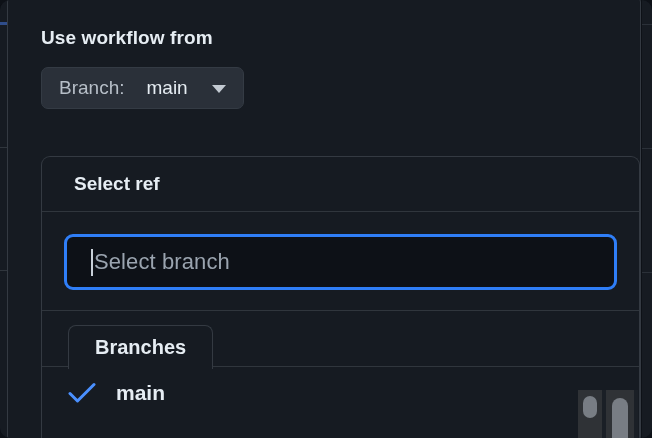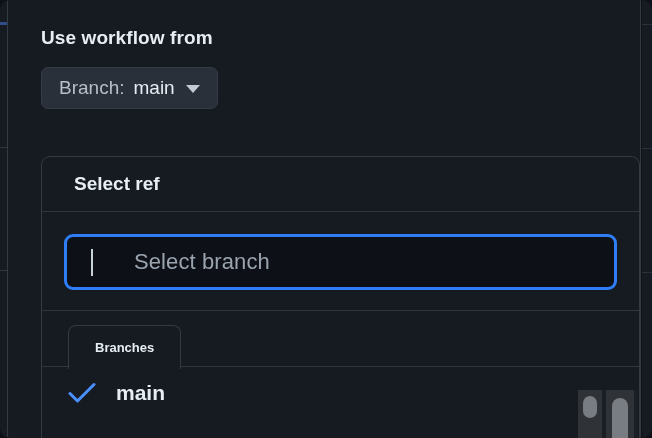--- a/index.html
+++ b/index.html
@@ -80,21 +80,21 @@
     font-size: 19px;
     font-weight: bold;
     color: #e6edf3;
     letter-spacing: 0.1px;
   }
 
   .branch-button {
     margin: 18px 0 0 33px;
     display: inline-flex;
     align-items: center;
-    gap: 9px;
+    gap: 22px;
     height: 42px;
     padding: 0 17px;
     background: #2a3039;
     border: 1px solid #343b44;
     border-radius: 7px;
     box-sizing: border-box;
     cursor: pointer;
   }
   .branch-button .bb-prefix {
     font-size: 19px;
@@ -153,21 +153,20 @@
     position: relative;
     height: 56px;
     background: #0d1117;
     border: 3px solid #2f7ef7;
     border-radius: 9px;
     box-sizing: border-box;
     display: flex;
     align-items: center;
     padding-left: 24px;
     cursor: text;
-    gap: 40px;
   }
   .caret {
     width: 2px;
     height: 27px;
     background: #c9d1d9;
     margin-right: 1px;
     flex: 0 0 auto;
   }
   .placeholder {
     font-size: 22px;
@@ -186,21 +185,21 @@
     top: 14px;
     display: flex;
     align-items: flex-end;
   }
   .tab {
     position: relative;
     height: 44px;
     display: flex;
     align-items: center;
     padding: 0 26px;
-    font-size: 13px;
+    font-size: 20px;
     box-sizing: border-box;
     cursor: pointer;
   }
   .tab.active {
     background: #161b22;
     border: 1px solid #343a42;
     border-bottom: none;
     border-radius: 8px 8px 0 0;
     color: #e6edf3;
     font-weight: bold;

